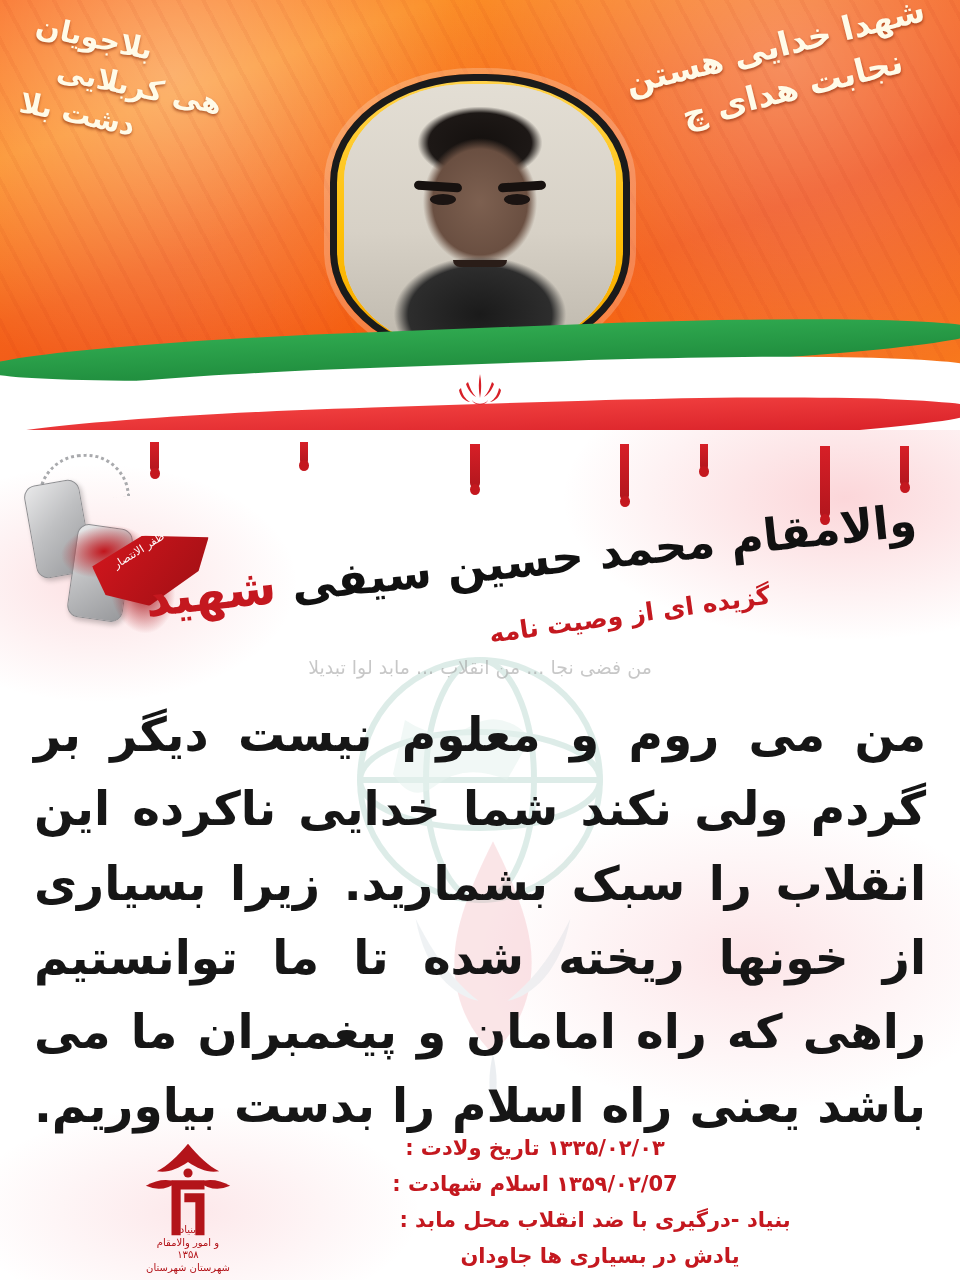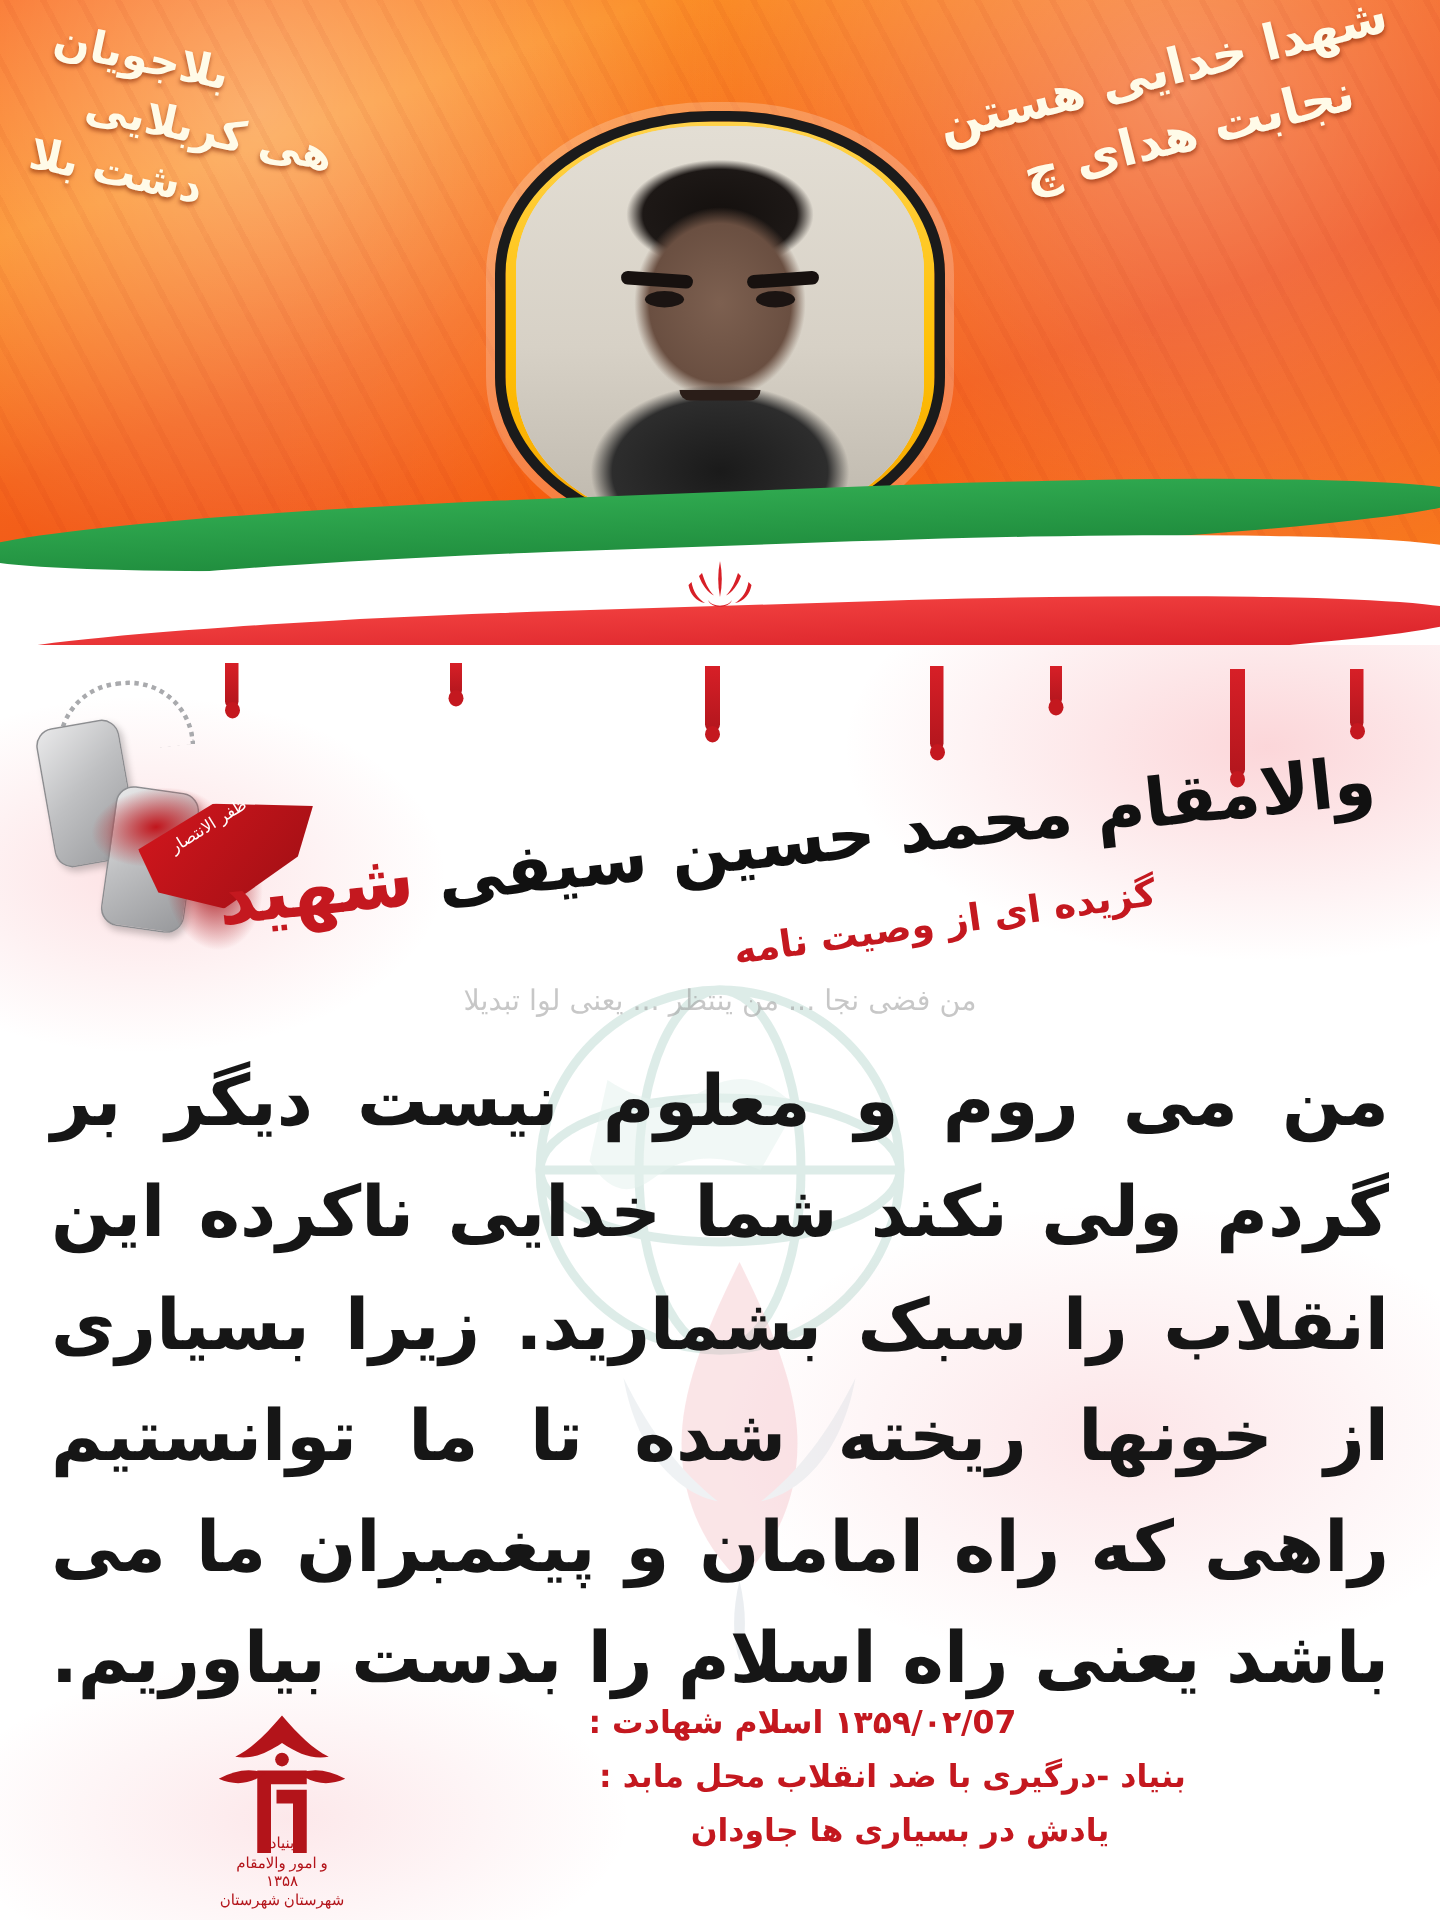--- a/index.html
+++ b/index.html
@@ -330,21 +330,20 @@
   .footer-lines .row.last { padding-right: 20px; }
 
   .org-logo { position: absolute; top: 10px; left: 118px; width: 140px; height: 136px; }
   .org-logo .lg-text {
     position: absolute;
     bottom: 2px; left: 0; width: 140px;
     text-align: center;
     color: #b3141a;
     font-size: 10px;
     line-height: 1.25;
-    font-family: Liberation Serif, serif;
   }
 </style>
 </head>
 <body>
 
 <div class="poster">
 
   <div class="top-banner">
     <div class="tex"></div>
 
@@ -412,21 +411,21 @@
       <path d="M25 30 q12 8 22 2 q10 -6 20 4 l-8 14 q-14 -6 -24 2 q-8 6 -14 -4 Z" fill="#7fbfa9" opacity="0.55"></path>
     </svg>
 
     <svg class="watermark-tulip" viewBox="0 0 100 120">
       <path d="M50 8 C40 28 34 44 34 58 C34 76 42 88 50 96 C58 88 66 76 66 58 C66 44 60 28 50 8 Z" fill="#f0a3ad"></path>
       <path d="M50 96 C48 104 48 112 50 118 C52 112 52 104 50 96 Z" fill="#b8c4cf"></path>
       <path d="M18 40 C26 56 34 66 44 74 C34 72 22 62 18 40 Z" fill="#c9d3da"></path>
       <path d="M82 40 C74 56 66 66 56 74 C66 72 78 62 82 40 Z" fill="#c9d3da"></path>
     </svg>
 
-    <div class="watermark-text">من فضی نجا ... من ینتظر ... یعنی لوا تبدیلا</div>
+    <div class="watermark-text">من فضی نجا ... من انقلاب ... مابد لوا تبدیلا</div>
 
     <div class="dogtags">
       <div class="chain"></div>
       <div class="tag t1"></div>
       <div class="tag t2"></div>
       <div class="blood-smear"></div>
       <div class="ribbon"></div>
       <div class="ribbon-text">ظفر الانتصار</div>
     </div>
 
@@ -435,20 +434,24 @@
         <span class="rest">والامقام محمد حسین سیفی</span>
         <span class="shahid">شهید</span>
       </div>
       <div class="will-label">گزیده ای از وصیت نامه</div>
     </div>
 
     <div class="will-text">من می روم و معلوم نیست دیگر بر گردم ولی نکند شما خدایی ناکرده این انقلاب را سبک بشمارید. زیرا بسیاری از خونها ریخته شده تا ما توانستیم راهی که راه امامان و پیغمبران ما می باشد یعنی راه اسلام را بدست بیاوریم.</div>
 
     <div class="footer">
       <div class="footer-lines">
+        <div class="row shift1">
+          <span>۱۳۳۵/۰۲/۰۳</span>
+          <span>تاریخ ولادت :</span>
+        </div>
         <div class="row shift2">
           <span>۱۳۵۹/۰۲/07</span>
           <span>اسلام شهادت :</span>
         </div>
         <div class="row shift3">
           <span>بنیاد -درگیری با ضد انقلاب</span>
           <span>محل مابد :</span>
         </div>
         <div class="row last">یادش در بسیاری ها جاودان</div>
       </div>

